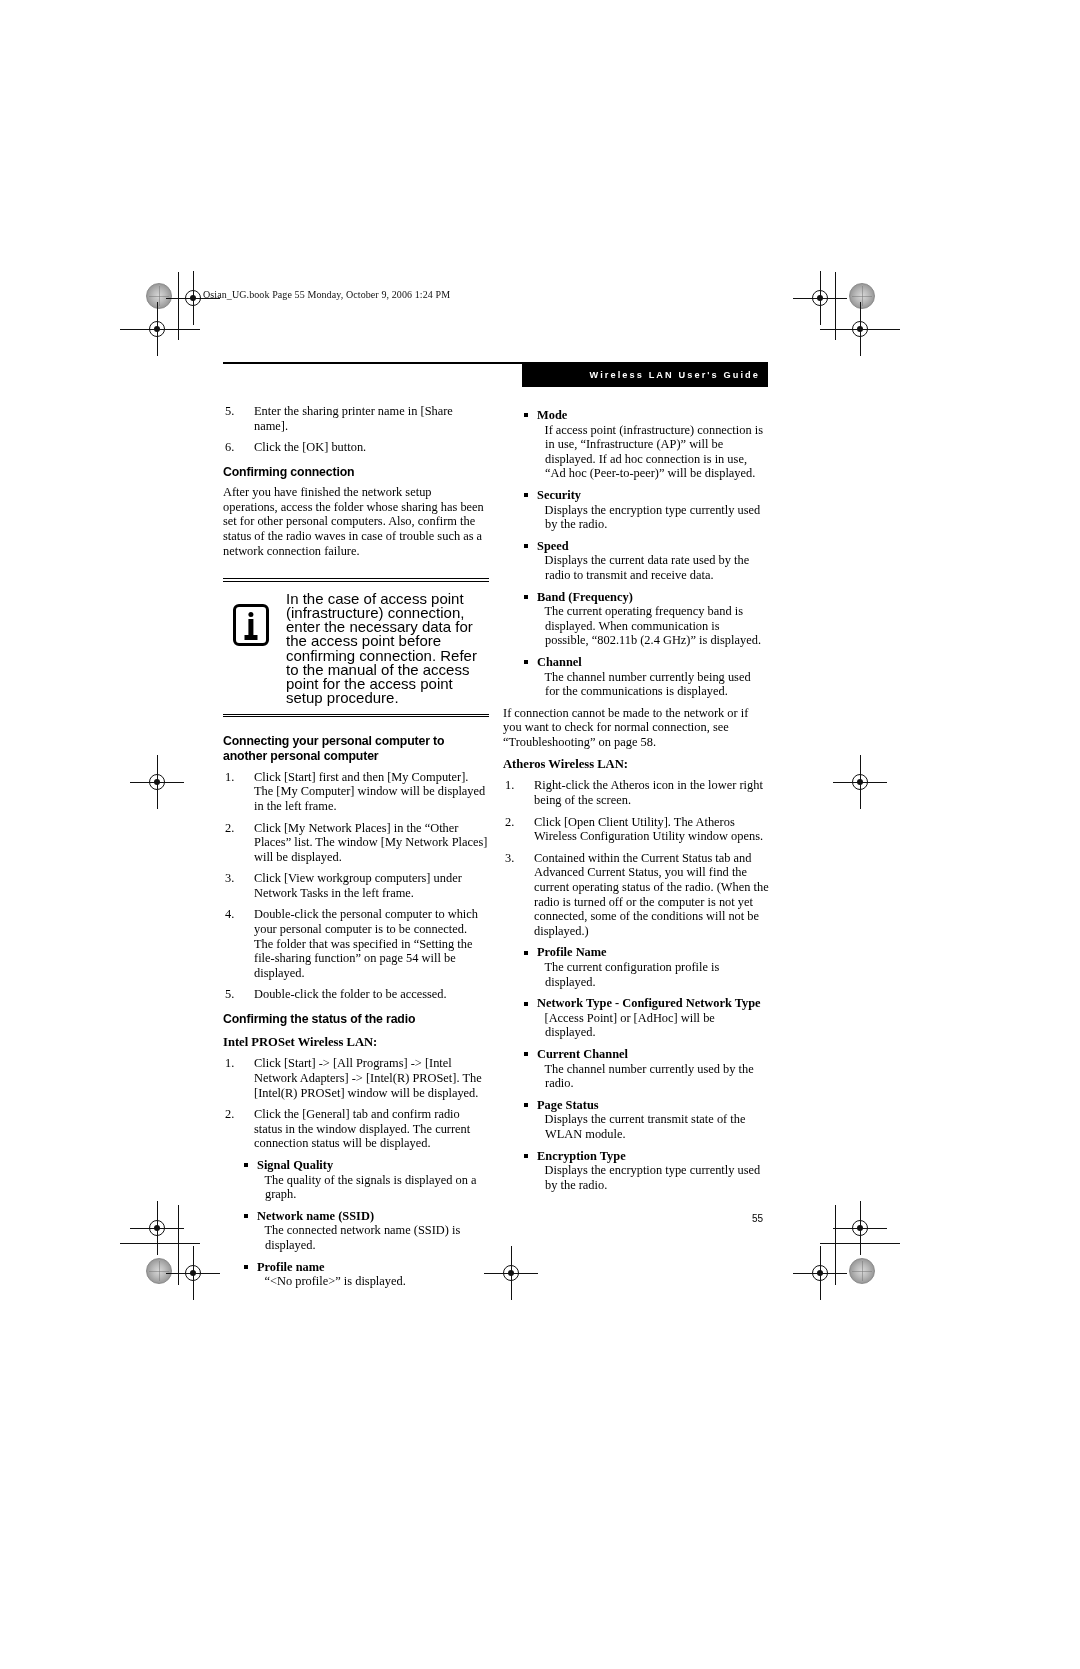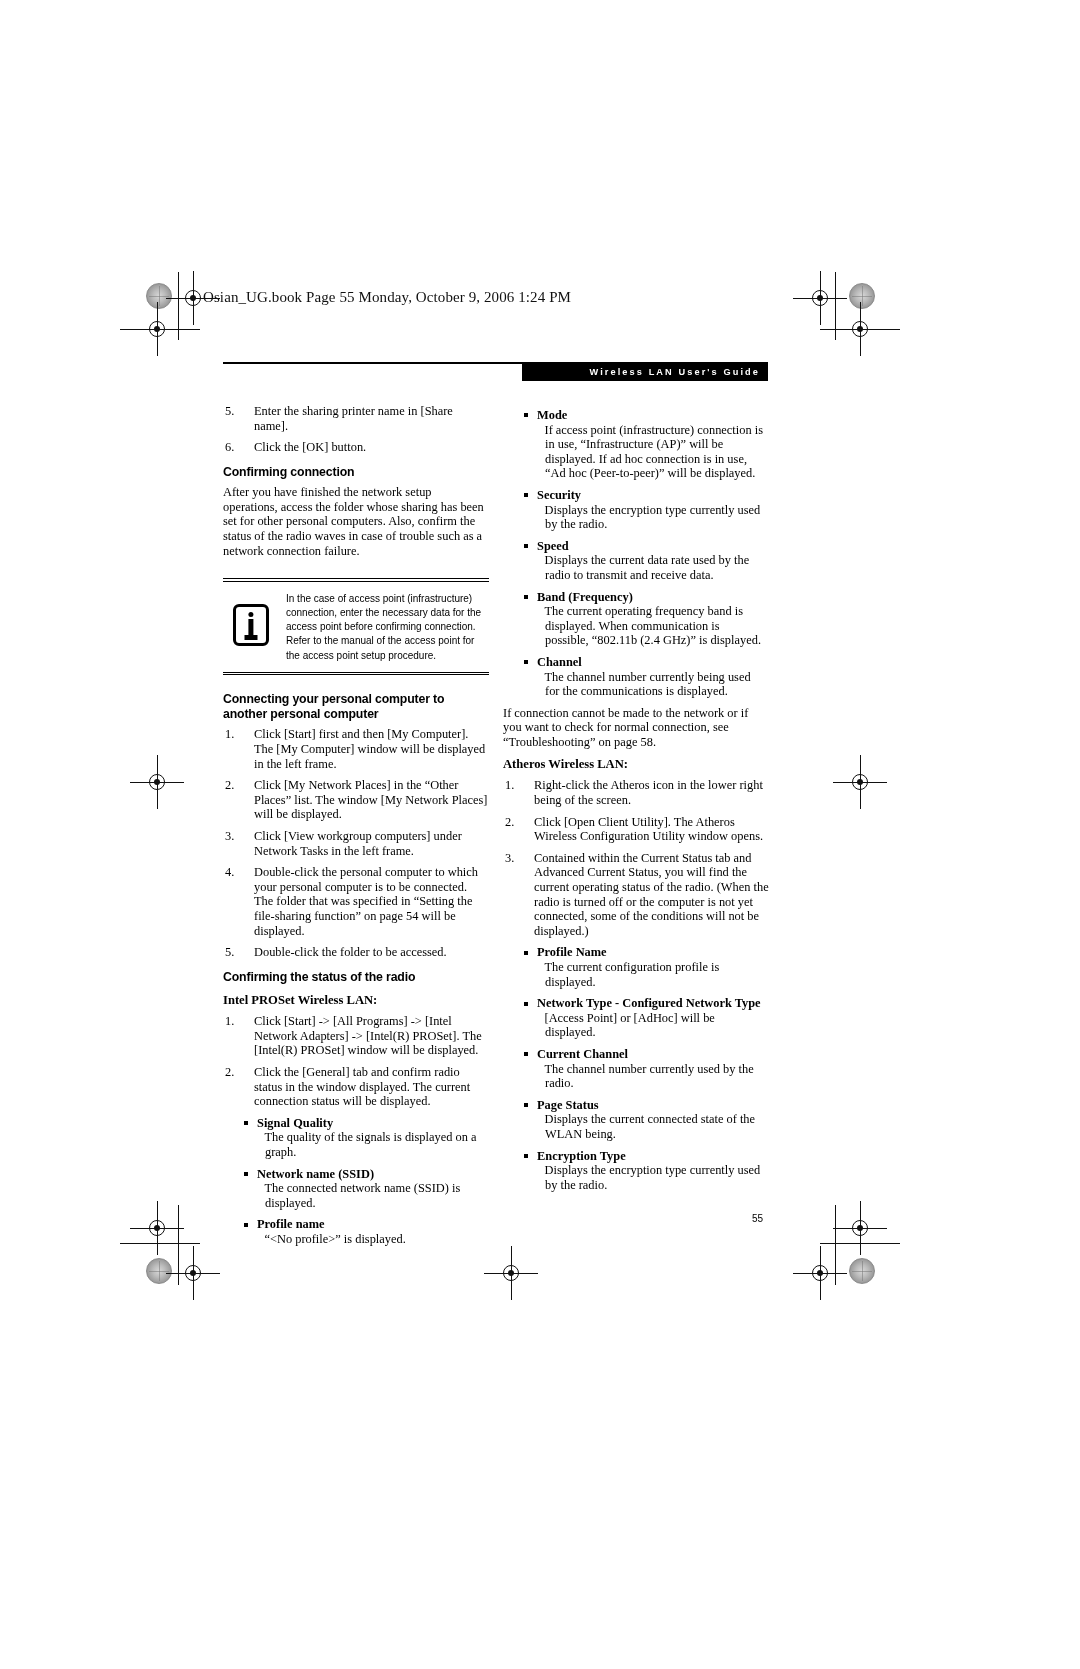--- a/index.html
+++ b/index.html
@@ -67,41 +67,41 @@
 
   .crop-v { position: absolute; width: 1px; background: #111; }
   .crop-h { position: absolute; height: 1px; background: #111; }
 
   
   .slug {
     position: absolute;
     left: 203px;
     top: 289px;
     font-family: "Liberation Serif", serif;
-    font-size: 15px;
+    font-size: 10px;
     letter-spacing: .1px;
     color: #111;
     white-space: nowrap;
   }
 
   
   .header-rule {
     position: absolute;
     left: 223px;
     top: 362px;
     width: 545px;
     height: 1.6px;
     background: #000;
   }
   .header-band {
     position: absolute;
     left: 522px;
     top: 362px;
     width: 246px;
-    height: 19px;
+    height: 25px;
     background: #000;
     color: #fff;
     font-family: "Liberation Sans", sans-serif;
     font-size: 9.2px;
     font-weight: bold;
     letter-spacing: 2.1px;
     display: flex;
     align-items: center;
     justify-content: flex-end;
     padding-right: 8px;
@@ -245,21 +245,21 @@
     position: absolute;
     left: 50%;
     transform: translateX(-50%);
     bottom: 3.5px;
     width: 13px;
     height: 4.6px;
     background: #000;
   }
   .note-text {
     font-family: "Liberation Sans", sans-serif;
-    font-size: 10px;
+    font-size: 15px;
     line-height: 14.1px;
     padding-top: 2px;
   }
 
   
   .pageno {
     position: absolute;
     left: 752px;
     top: 1213px;
     font-family: "Liberation Sans", sans-serif;
@@ -497,21 +497,21 @@
     <li>
       <span class="term">Network Type - Configured Network Type</span>
       <span class="desc">[Access Point] or [AdHoc] will be displayed.</span>
     </li>
     <li>
       <span class="term">Current Channel</span>
       <span class="desc">The channel number currently used by the radio.</span>
     </li>
     <li>
       <span class="term">Page Status</span>
-      <span class="desc">Displays the current connected state of the WLAN being.</span>
+      <span class="desc">Displays the current transmit state of the WLAN module.</span>
     </li>
     <li>
       <span class="term">Encryption Type</span>
       <span class="desc">Displays the encryption type currently used by the radio.</span>
     </li>
   </ul>
 
 </div>
 
 <div class="pageno">55</div>

